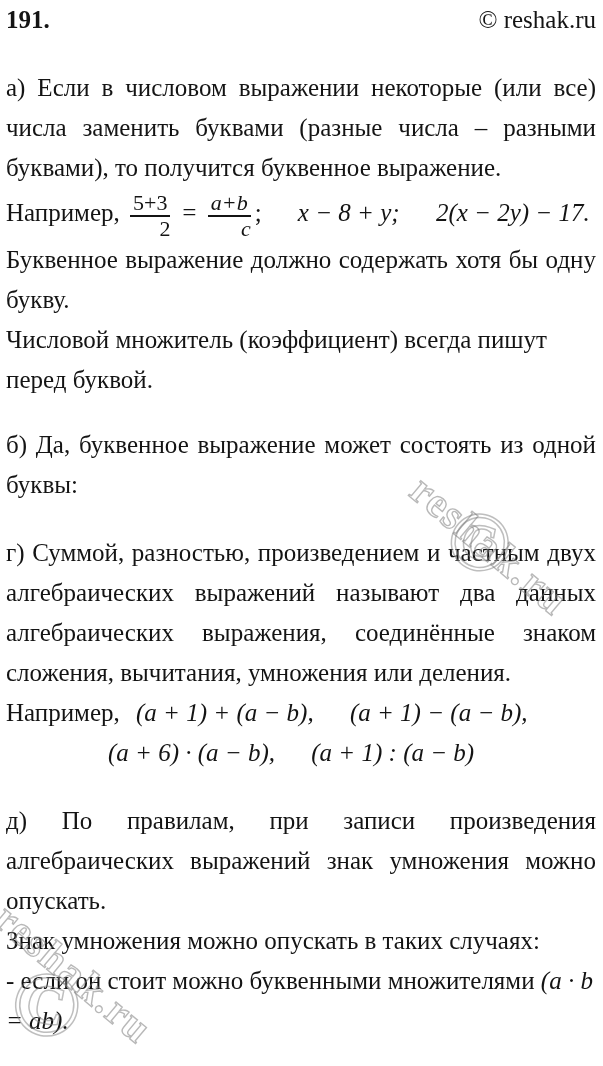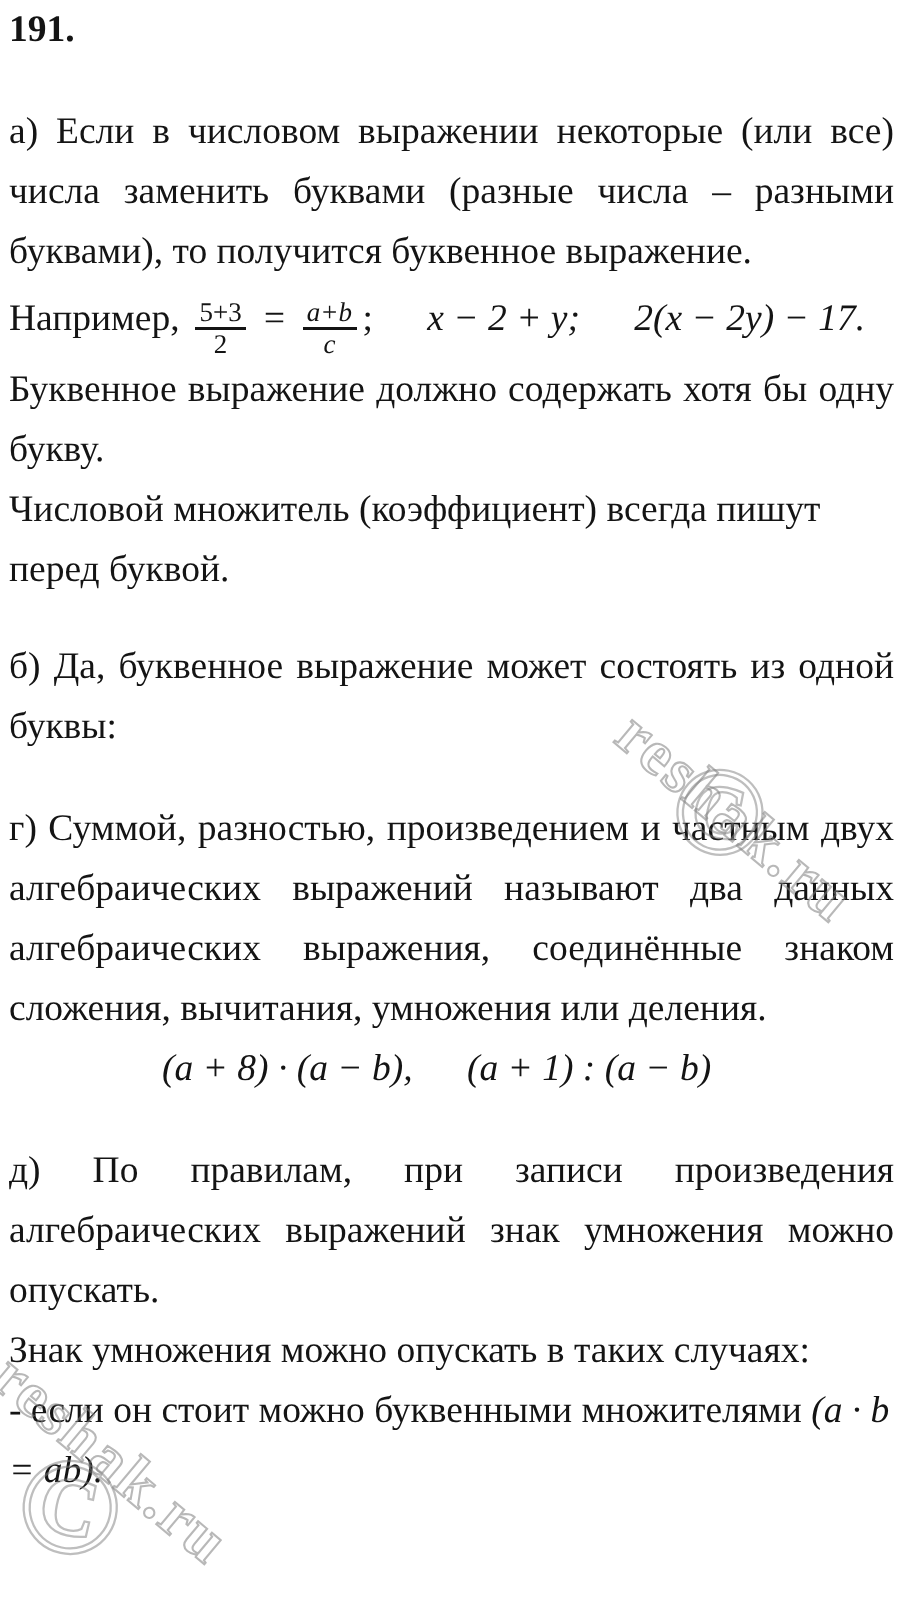--- a/index.html
+++ b/index.html
@@ -13,21 +13,21 @@
   .topbar{display:flex;justify-content:space-between;align-items:baseline;line-height:32px;margin-bottom:2px;gap:16px;}
   .problem-number{font-weight:bold;}
   .copyright{font-size:25px;}
   p{margin:0;}
   .just{text-align:justify;margin-top:32px;}
   .force-just{text-align:justify;text-align-last:justify;}
   .math{font-style:italic;}
   .upright{font-style:normal;}
   .line{white-space:nowrap;}
   .formula-line{line-height:50px;height:52px;}
-  .frac{display:inline-block;vertical-align:-15px;text-align:center;line-height:1.08;font-size:18px;margin:0 4px;}
+  .frac{display:inline-block;vertical-align:-15px;text-align:right;line-height:1.08;font-size:22px;margin:0 4px;}
   .frac .top{display:block;border-bottom:2px solid #141414;padding:0 3px;}
   .frac .bot{display:block;}
   .gap-lg{margin-top:25px;}
   .gap-md{margin-top:28px;}
   .sp{margin-left:30px;}
   .sp-sm{margin-left:10px;}
   .indent{padding-left:102px;}
   
   .wm{position:absolute;pointer-events:none;z-index:5;color:transparent;
       -webkit-text-stroke:1.4px rgba(125,125,125,0.55);
@@ -39,43 +39,49 @@
   #wm2-text{left:14px;top:896px;}
   #wm2-sym{left:12px;top:958px;}
 </style>
 </head>
 <body>
 
 <div class="page">
 
   <div class="topbar">
     <span class="problem-number">191.</span>
+    <span class="copyright">© reshak.ru</span>
   </div>
 
   <p class="just">а) Если в числовом выражении некоторые (или все) числа заменить буквами (разные числа – разными буквами), то получится буквенное выражение.</p>
 
   <div class="line formula-line">
     <span>Например,</span>
     <span class="frac"><span class="top upright">5+3</span><span class="bot upright">2</span></span>
     <span class="math">=</span>
     <span class="frac math"><span class="top">a+b</span><span class="bot">c</span></span><span class="upright">;</span>
-    <span class="math sp">x − 2 + y;</span>
+    <span class="math sp">x − 8 + y;</span>
     <span class="math sp">2(x − 2y) − 17.</span>
   </div>
 
   <p class="force-just">Буквенное выражение должно содержать хотя бы одну букву.</p>
   <p>Числовой множитель (коэффициент) всегда пишут перед буквой.</p>
 
   <p class="force-just gap-lg">б) Да, буквенное выражение может состоять из одной буквы:</p>
 
 
   <p class="just gap-md">г) Суммой, разностью, произведением и частным двух алгебраических выражений называют два данных алгебраических выражения, соединённые знаком сложения, вычитания, умножения или деления.</p>
 
+  <div class="line">
+    <span>Например,</span>
+    <span class="math sp-sm">(a + 1) + (a − b),</span>
+    <span class="math sp">(a + 1) − (a − b),</span>
+  </div>
   <div class="line indent">
-    <span class="math">(a + 8) · (a − b),</span>
+    <span class="math">(a + 6) · (a − b),</span>
     <span class="math sp">(a + 1) : (a − b)</span>
   </div>
 
   <p class="just gap-md">д) По правилам, при записи произведения алгебраических выражений знак умножения можно опускать.</p>
   <p>Знак умножения можно опускать в таких случаях:</p>
 
   <p><span>- если он стоит можно буквенными множителями </span><span class="math">(a · b = ab).</span></p>
 
 </div>
 

